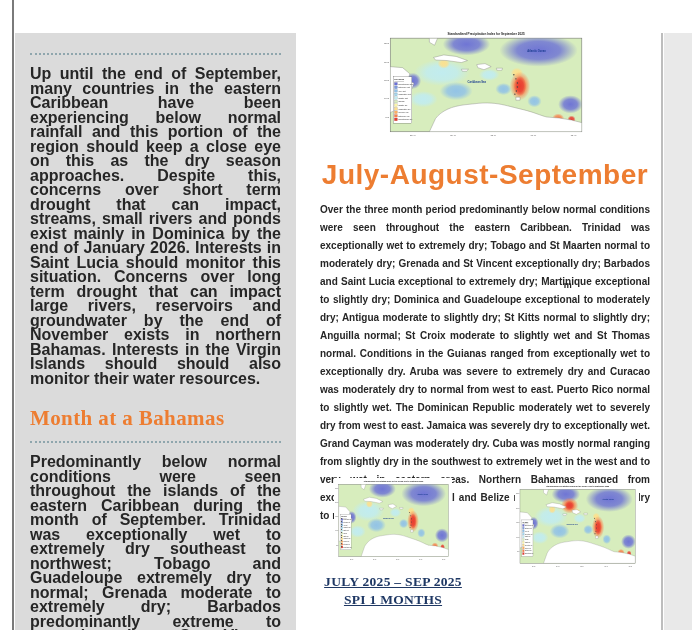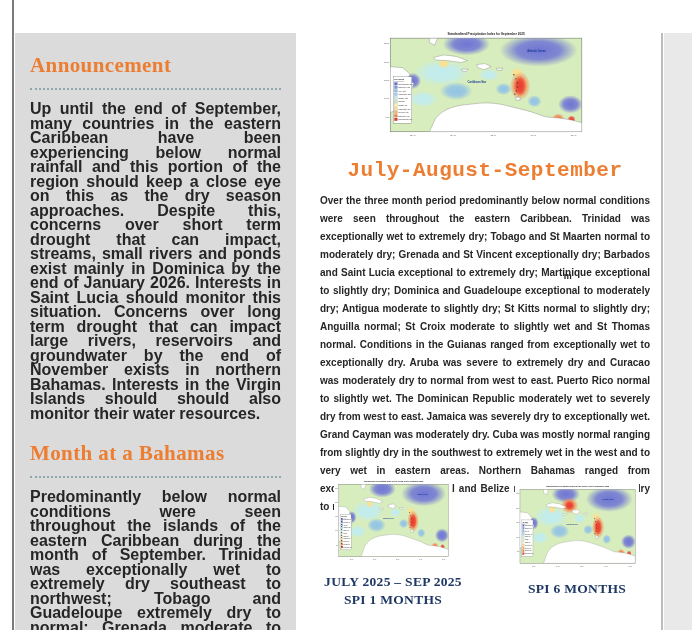--- a/index.html
+++ b/index.html
@@ -26,53 +26,52 @@
     font-size:16px;font-weight:700;color:#262626;text-align:justify;
     line-height:14.5px;margin:0 0 20px 0;
   }
   .read-more{color:#0563c1;text-decoration:underline;cursor:pointer;}
 
   
   .main{position:absolute;left:312px;top:0;width:346px;height:630px;}
   .map-top{width:206px;height:114px;margin:30px auto 0 auto;}
   .map-figure svg{display:block;width:100%;height:100%;}
   .main-head{
-    font-family:Liberation Mono, monospace;color:#ed7d31;font-size:21px;font-weight:700;
+    font-family:Liberation Sans, sans-serif;color:#ed7d31;font-size:28px;font-weight:700;
     text-align:center;margin:15px 0 10px 0;letter-spacing:.5px;
   }
   .main-text{
     font-size:10px;font-weight:700;color:#262626;text-align:justify;
     line-height:18px;margin:8px;
   }
   .stray-anchor{position:relative;display:inline-block;width:0;overflow:visible;}
   .stray-m{position:absolute;left:-2px;bottom:9px;font-size:9px;font-weight:700;color:#262626;}
 
   .maps-bottom{position:absolute;left:0;top:478px;width:346px;}
   .maps-row{display:flex;justify-content:space-between;align-items:flex-start;}
   .map-card{width:162px;text-align:center;}
   .card-left .map-figure{width:118px;height:88px;margin:0 auto;}
   .card-right{margin-top:5px;}
   .card-right .map-figure{width:124px;height:90px;margin:0 auto;}
   .map-caption{
     display:inline-block;font-family:"Liberation Serif",serif;font-weight:700;color:#1f3864;
-    font-size:13.5px;line-height:1.3;margin-top:7px;
+    font-size:13.5px;line-height:1.3;text-decoration:underline;margin-top:7px;
     letter-spacing:.3px;cursor:pointer;
   }
   .map-caption span{display:block;}
   .partial-wrap{width:134px;height:13px;margin:4px auto 0 auto;overflow:hidden;}
 </style>
 </head>
 <body>
 
 <div class="left-line"></div>
 <div class="right-strip"></div>
 <div class="right-line"></div>
 
 <aside class="sidebar">
-  <h2 class="side-head">Announcement</h2>
   <hr class="divider">
   <p class="side-body">Up until the end of September, many countries in the eastern Caribbean have been experiencing below normal rainfall and this portion of the region should keep a close eye on this as the dry season approaches. Despite this, concerns over short term drought that can impact, streams, small rivers and ponds exist mainly in Dominica by the end of January 2026. Interests in Saint Lucia should monitor this situation. Concerns over long term drought that can impact large rivers, reservoirs and groundwater by the end of November exists in northern Bahamas. Interests in the Virgin Islands should  should also monitor their water resources.</p>
 
   <h2 class="side-head">Month at a Bahamas</h2>
   <hr class="divider">
   <p class="side-body"><span>Predominantly below normal conditions were seen throughout the islands of the eastern Caribbean during the month of September. Trinidad was exceptionally wet to extremely dry southeast to northwest; Tobago and Guadeloupe extremely dry to normal; Grenada moderate to extremely dry; Barbados predominantly extreme to severely dry; St Vincent exceptionally dry; Saint Lucia exceptional to severely dry; Martinique moderately dry to mostly normal; Dominica extremely dry to slightly wet southwest to northeast; Antigua normal; St Kitts predominantly slightly dry to normal; St Maarten moderate to slightly dry; Anguilla moderately dry to normal; St Croix extreme to moderately wet and St Thomas slightly wet. In the Guianas, conditions ranged from extremely wet to exceptionally dry. Aruba was slightly dry and Curacao was normal. Puerto Rico was predominantly normal ranging to slightly wet in the east. </span><a class="read-more">Read More;</a></p>
 
 </aside>
 
 <main class="main">
@@ -428,20 +427,20 @@
               <text x="7" y="50" font-size="2.2" fill="#444" text-anchor="end">15°N</text>
               <text x="7" y="68" font-size="2.2" fill="#444" text-anchor="end">10°N</text>
               <text x="7" y="86" font-size="2.2" fill="#444" text-anchor="end">5°N</text>
               <text x="30" y="104.5" font-size="2.2" fill="#444" text-anchor="middle">85°W</text>
               <text x="69" y="104.5" font-size="2.2" fill="#444" text-anchor="middle">80°W</text>
               <text x="108" y="104.5" font-size="2.2" fill="#444" text-anchor="middle">75°W</text>
               <text x="147" y="104.5" font-size="2.2" fill="#444" text-anchor="middle">70°W</text>
               <text x="186" y="104.5" font-size="2.2" fill="#444" text-anchor="middle">65°W</text>
   </svg>
           </figure>
-        <a class="map-caption"><span>SPI 6 MONTHS</span></a>
+        <a class="map-caption"></a>
       </div>
     </div>
     <div class="partial-wrap">
       
     </div>
   </div>
 </main>
 
 </body></html>

